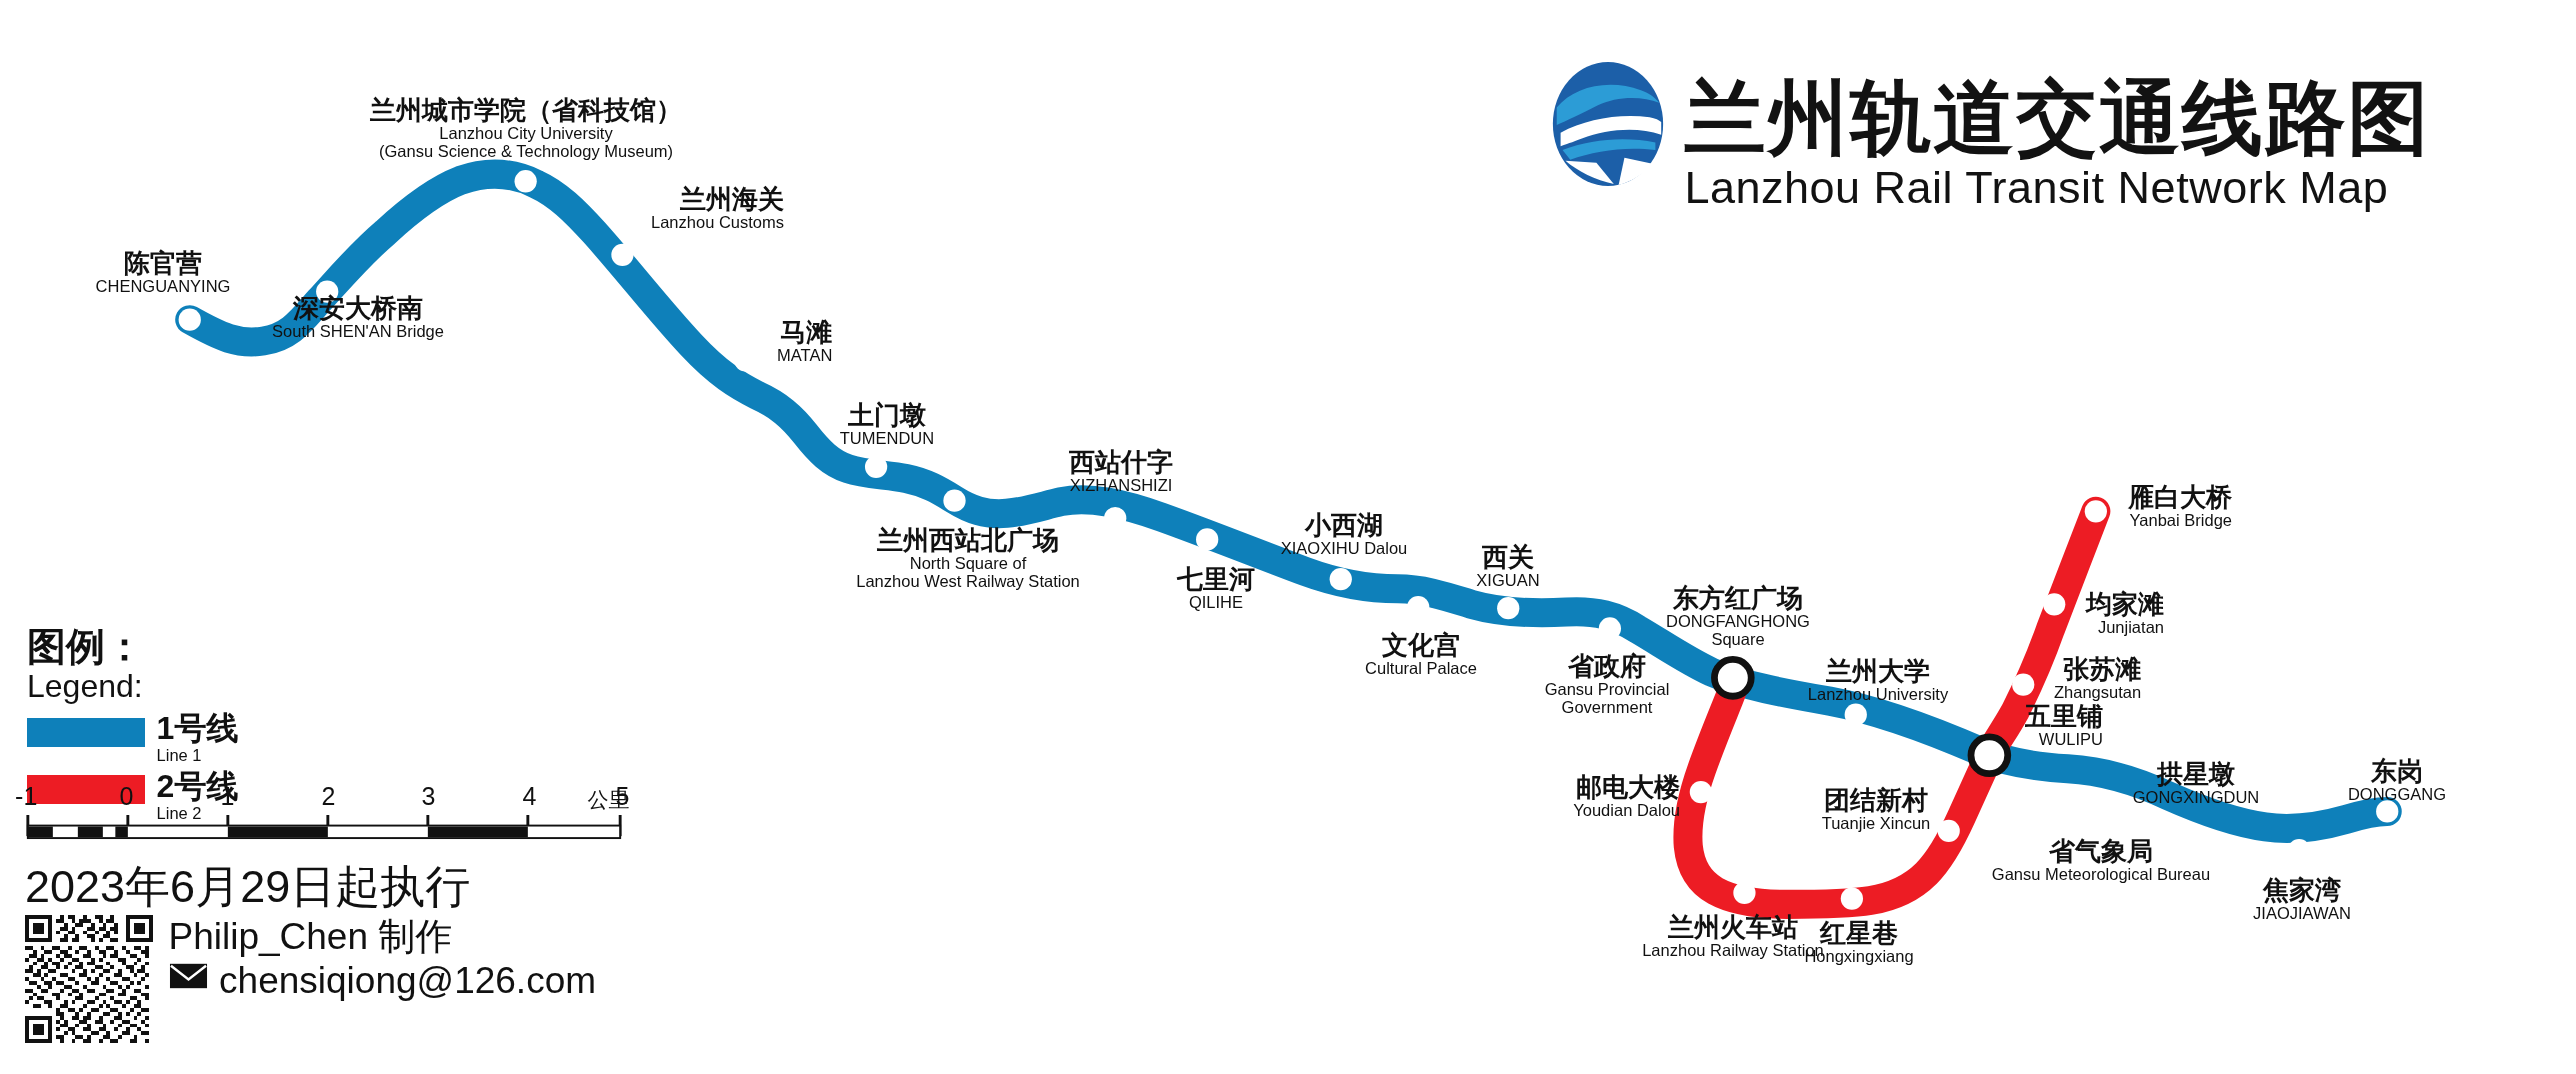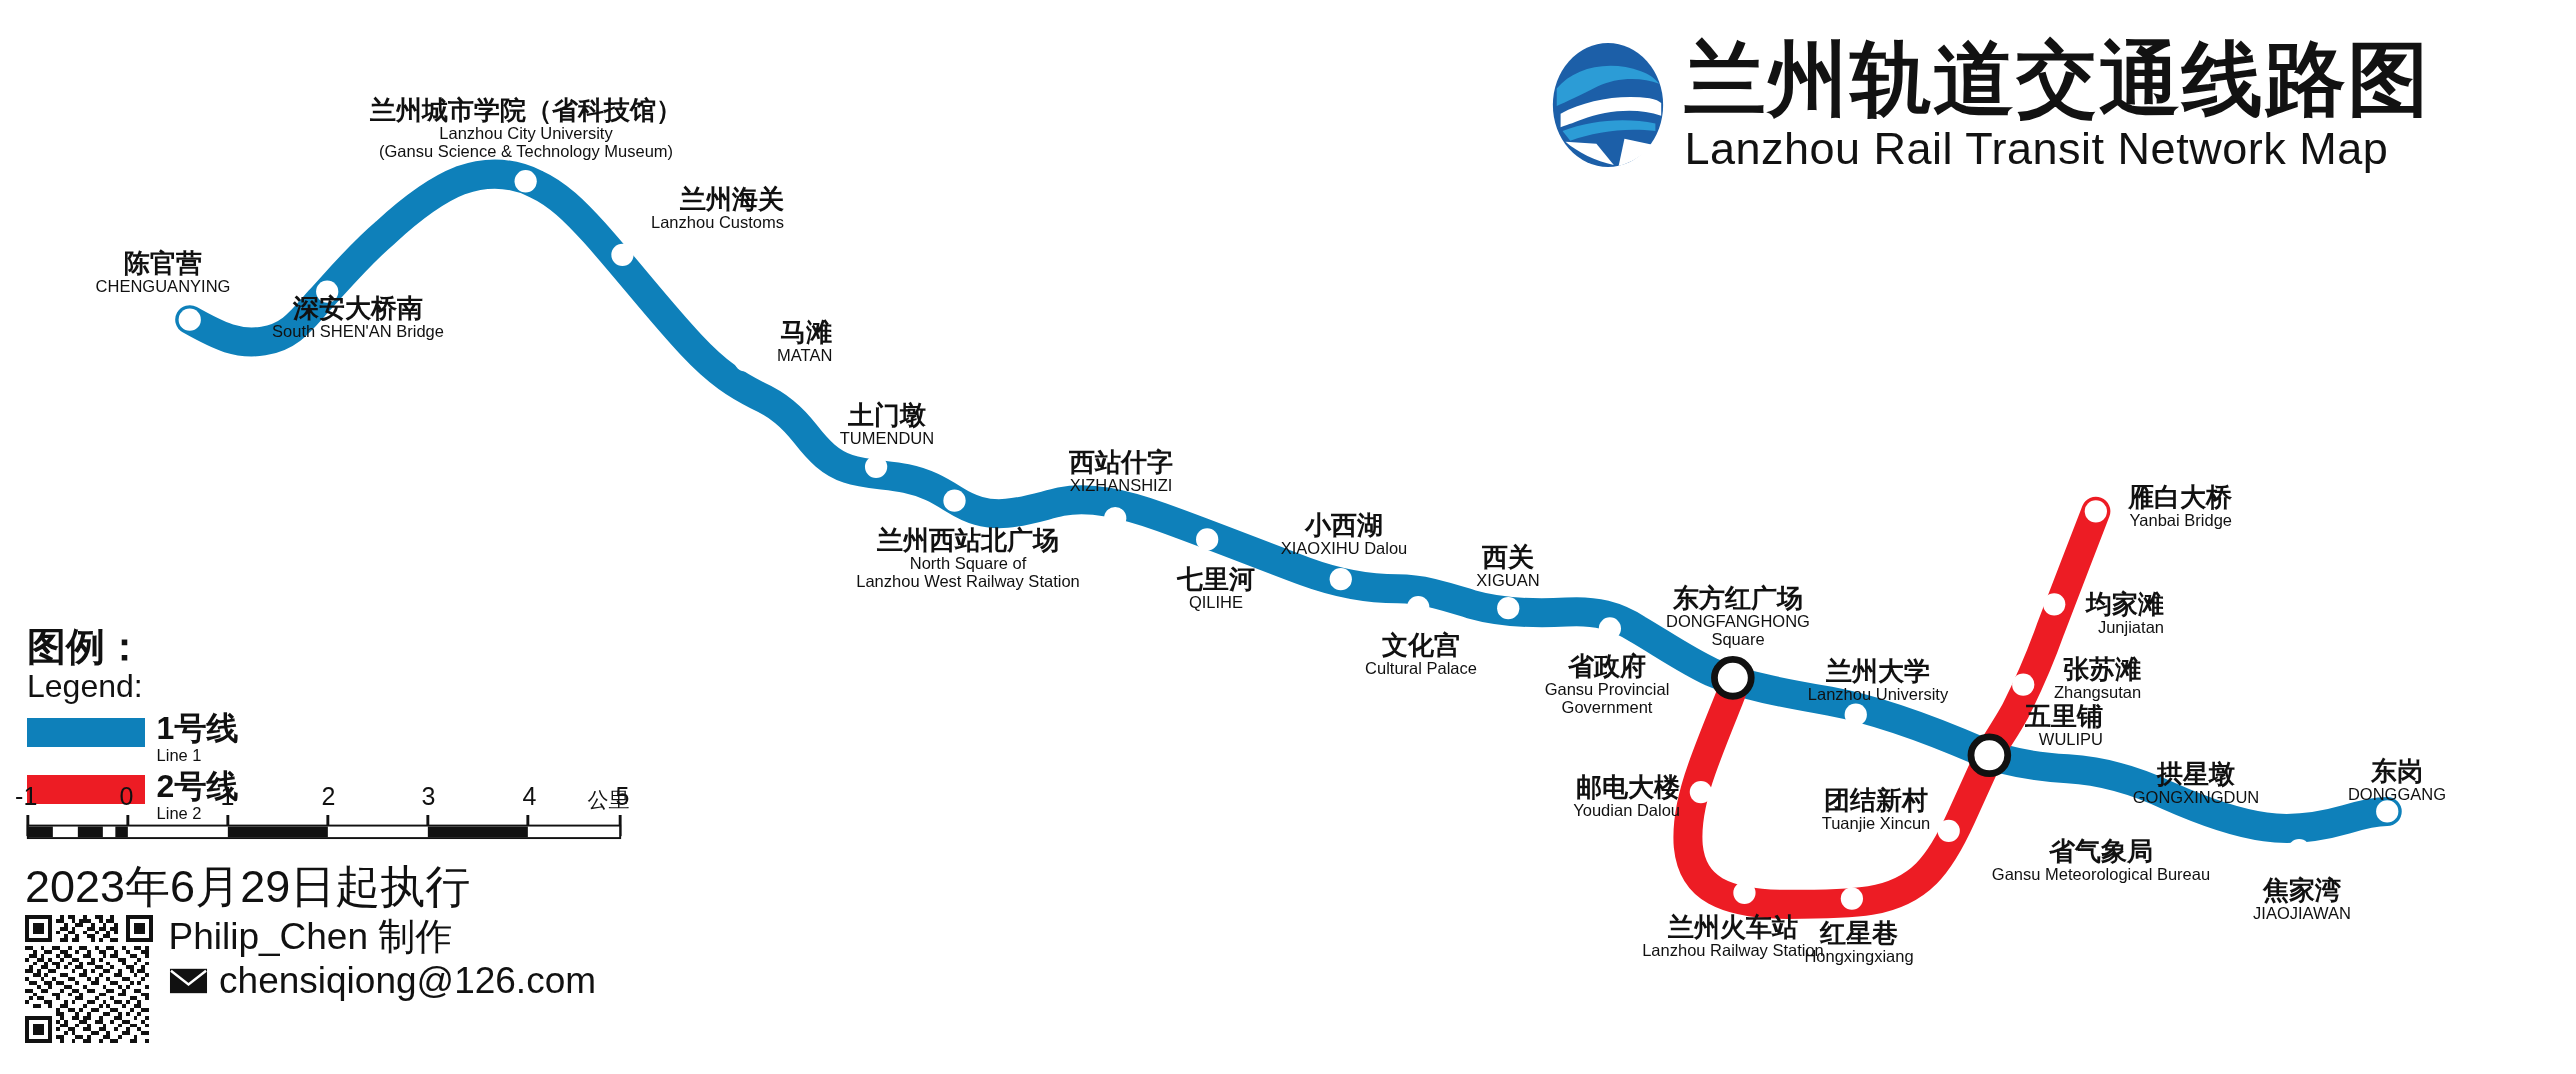--- a/index.html
+++ b/index.html
@@ -33,20 +33,21 @@
     gap: 17.4px;
   }
   #logo-mark { width: 118px; height: 126px; flex: 0 0 auto; }
   #title-texts { display: flex; flex-direction: column; line-height: 1; }
   #title-cn {
     font-size: 81px;
     font-weight: bold;
     letter-spacing: 1.9px;
     color: #121212;
     white-space: nowrap;
+    margin-top: 39px;
   }
   #title-en {
     font-size: 45px;
     color: #121212;
     letter-spacing: 0.5px;
     white-space: nowrap;
     margin-top: 5.8px;
   }
 
   
@@ -126,21 +127,20 @@
   }
   #credit-body {
     display: flex;
     align-items: flex-start;
     margin-top: 3.9px;
   }
   #qr-code { width: 128px; height: 128px; flex: 0 0 auto; }
   #credit-lines { margin-left: 15.5px; }
   .credit-line {
     display: flex;
-    align-items: center;
     font-size: 37px;
     color: #111;
     line-height: 1.18;
     white-space: nowrap;
   }
   .credit-icon { width: 39px; height: 33px; margin-right: 11.6px; flex: 0 0 auto; }
 
   
   .stn-label {
     position: absolute;

